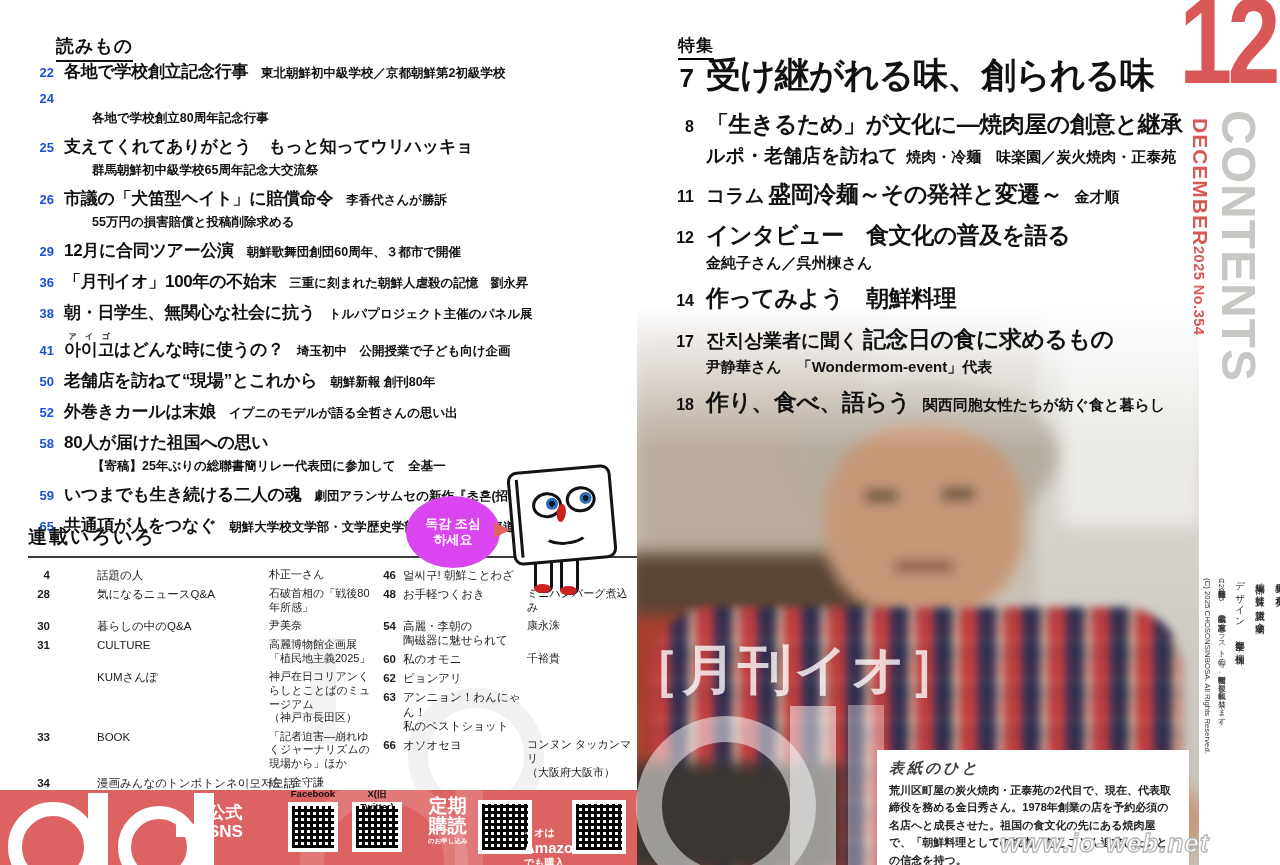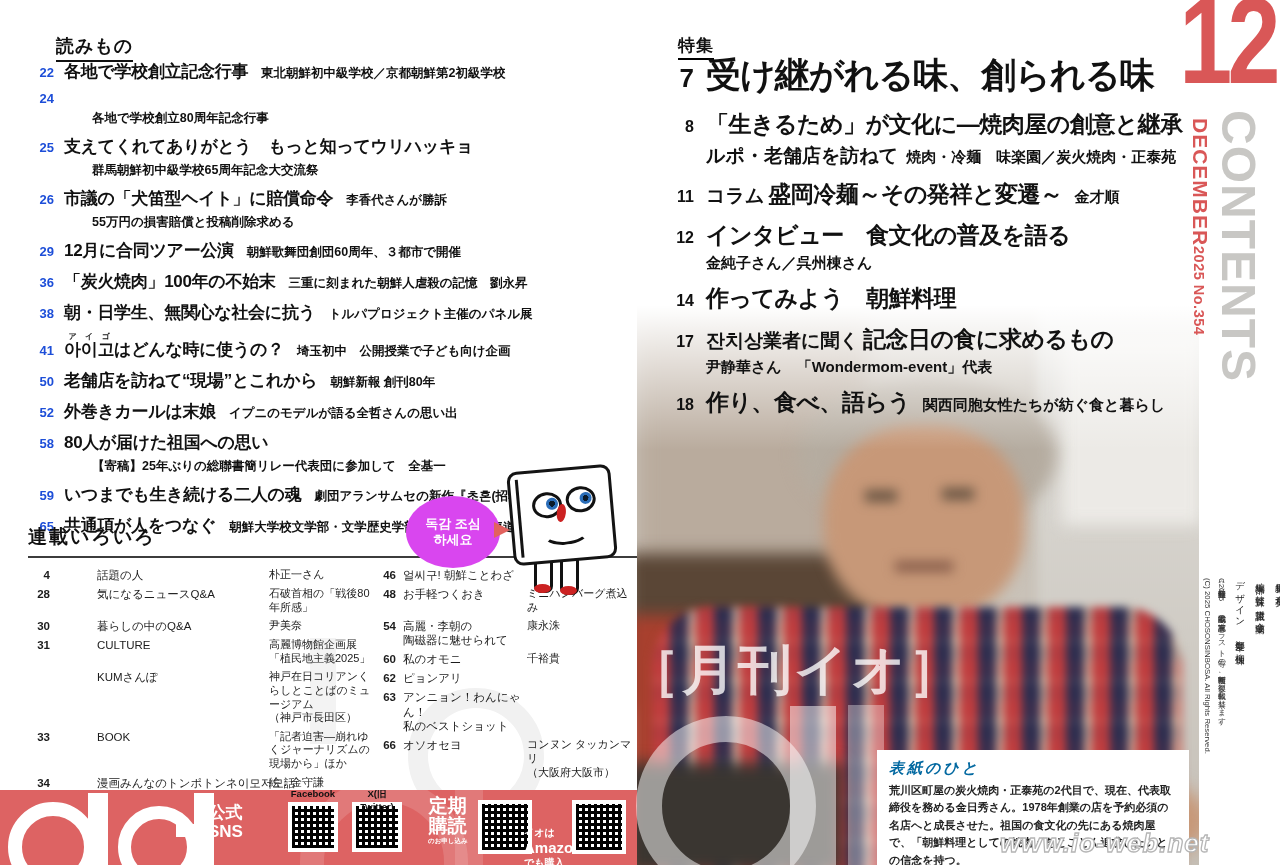--- a/index.html
+++ b/index.html
@@ -120,21 +120,21 @@
   .mh-dec{left:1188px;top:118px;writing-mode:vertical-rl;font-size:21px;font-weight:bold;color:#d95757;letter-spacing:1px;z-index:7;}
   .mh-contents{left:1211px;top:110px;writing-mode:vertical-rl;font-size:48px;font-weight:bold;color:#c8c7c4;letter-spacing:1px;z-index:6;}
   .mh-issue{left:1191px;top:246px;writing-mode:vertical-rl;font-size:14.5px;font-weight:bold;color:#d95757;letter-spacing:0.5px;z-index:7;}
   .credits{left:1226px;top:575px;height:280px;writing-mode:vertical-rl;font-size:9.5px;color:#222;z-index:7;letter-spacing:1px;}
   .credits div{margin-left:7px;}
   .copyright{left:1200px;top:578px;height:285px;writing-mode:vertical-rl;font-size:7.8px;color:#333;z-index:7;}
   .copyright div{margin-left:3px;}
 
   
   .cover-box{left:877px;top:750px;width:312px;background:#fff;padding:9px 12px 8px;box-sizing:border-box;z-index:8;}
-  .cover-title{color:#0369a1;font-weight:bold;font-style:italic;font-size:15px;letter-spacing:3px;margin-bottom:4px;}
+  .cover-title{color:#404040;font-weight:bold;font-style:italic;font-size:15px;letter-spacing:3px;margin-bottom:4px;}
   .cover-body{font-size:11px;line-height:1.58;font-weight:600;color:#222;}
 
   .website{left:1000px;top:828px;font-size:26px;font-weight:bold;font-style:italic;color:#fff;z-index:9;
     -webkit-text-stroke:1.3px #b5b5b5;letter-spacing:1px;}
 </style>
 </head>
 <body>
 
 <div class="abs wm-bar-left"></div>
 <div class="abs wm-ring-left"></div>
@@ -184,21 +184,21 @@
       <span class="y-note">李香代さんが勝訴</span>
     </div>
     <div class="y-sub">55万円の損害賠償と投稿削除求める</div>
     <div class="y-row">
       <span class="y-num">29</span>
       <span class="y-title">12月に合同ツアー公演</span>
       <span class="y-note">朝鮮歌舞団創団60周年、３都市で開催</span>
     </div>
     <div class="y-row">
       <span class="y-num">36</span>
-      <span class="y-title">「炭火焼肉」100年の不始末</span>
+      <span class="y-title">「月刊イオ」100年の不始末</span>
       <span class="y-note">三重に刻まれた朝鮮人虐殺の記憶　劉永昇</span>
     </div>
     <div class="y-row">
       <span class="y-num">38</span>
       <span class="y-title">朝・日学生、無関心な社会に抗う</span>
       <span class="y-note">トルパプロジェクト主催のパネル展</span>
     </div>
     <div class="y-row">
       <span class="y-num">41</span>
       <span class="y-title"><ruby>아이고<rt>アイゴ</rt></ruby>はどんな時に使うの？</span>

